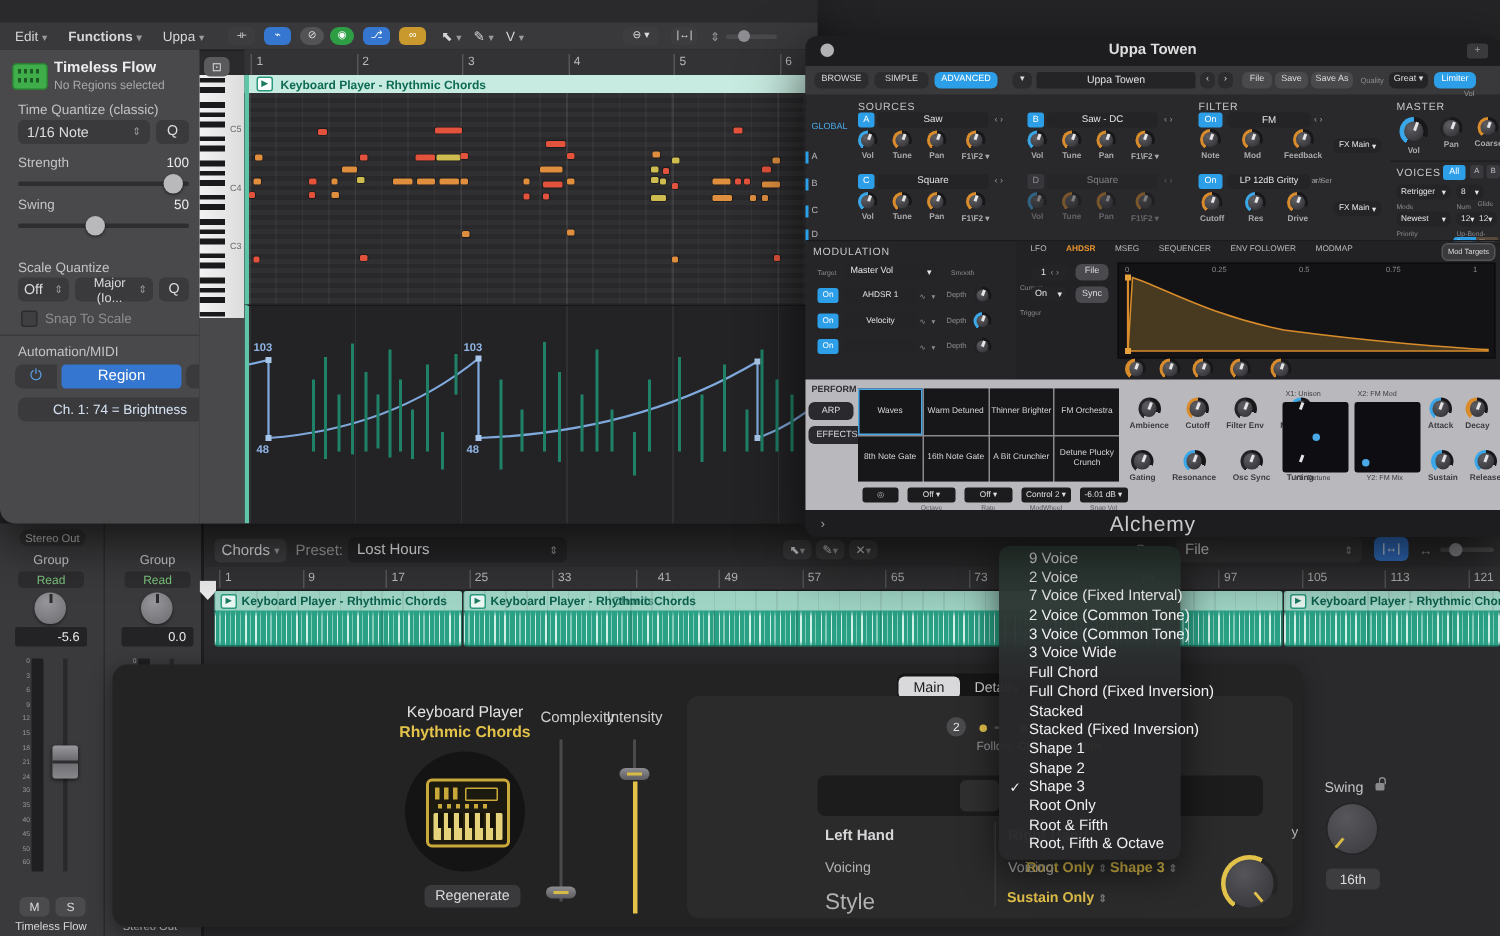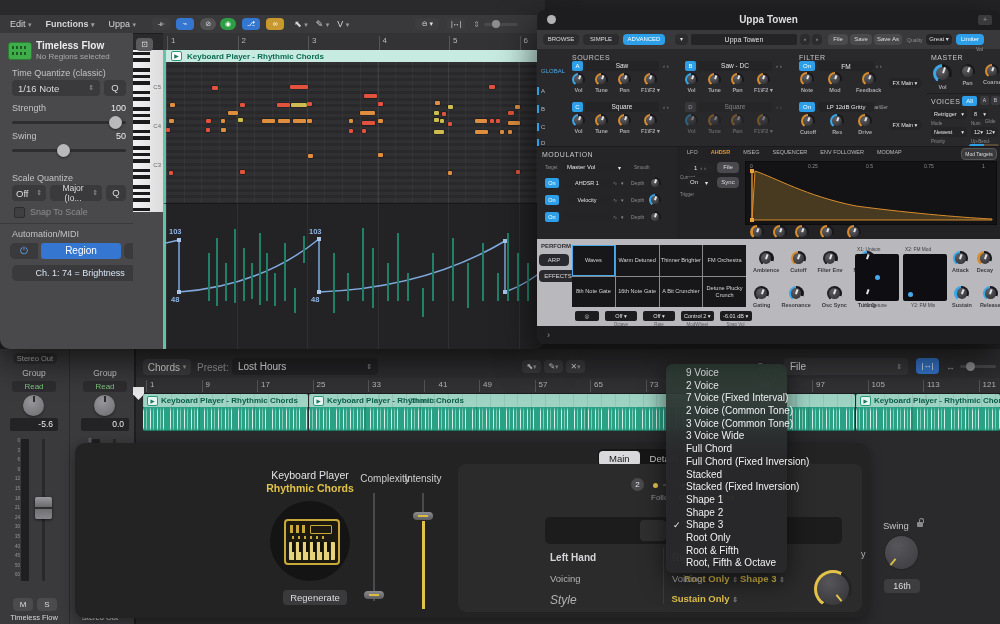--- a/index.html
+++ b/index.html
@@ -230,21 +230,21 @@
           </div>
         <div class="abs" style="left:193px;top:29px;font-size:8px;color:#97979b;"><span>Follow:</span> <b style="color:#e3c24a;">Chord Rhythm</b></div>
         
         <div class="abs" style="left:87px;top:53px;width:297px;height:27px;background:#1c1c1d;border-radius:5px;">
           <span class="abs" style="left:95px;top:3px;width:26px;height:21px;background:#2f2f30;border-radius:4px;"><i class="hand abs" style="left:8px;top:7px;width:10px;height:9px;"></i></span>
           <span class="abs" style="left:138px;top:3px;width:26px;height:21px;background:#2f2f30;border-radius:4px;"><i class="hand abs" style="left:8px;top:7px;width:10px;height:9px;"></i></span>
         </div>
         <div class="abs" style="left:92px;top:88px;font-size:10px;font-weight:bold;color:#d6d6d8;">Left Hand</div>
         <div class="abs" style="left:92px;top:109px;font-size:9.5px;color:#b2b2b4;">Voicing</div>
         <div class="abs" style="left:150px;top:109px;width:130px;text-align:right;font-size:9.5px;font-weight:bold;color:#e3c24a;"><span>Root Only</span> <span class="chev" style="color:#7a7a7c;">⇕</span></div>
-        <div class="abs" style="left:92px;top:129px;font-size:12px;color:#b2b2b4;font-style:italic;">Style</div>
+        <div class="abs" style="left:92px;top:129px;font-size:15px;color:#b2b2b4;">Style</div>
         <div class="abs" style="left:150px;top:129px;width:130px;text-align:right;font-size:9.5px;font-weight:bold;color:#e3c24a;"><span>Sustain Only</span> <span class="chev" style="color:#7a7a7c;">⇕</span></div>
         <div class="abs" style="left:205px;top:84px;width:1px;height:56px;background:#3c3c3e;"></div>
         <div class="abs" style="left:214px;top:88px;font-size:10px;font-weight:bold;color:#d6d6d8;">Right Hand</div>
         <div class="abs" style="left:214px;top:109px;font-size:9.5px;color:#b2b2b4;">Voicing</div>
         <div class="abs" style="left:282px;top:109px;font-size:9.5px;font-weight:bold;color:#e3c24a;"><span>Shape 3</span> <span class="chev" style="color:#7a7a7c;">⇕</span></div>
         <div class="abs" style="left:403px;top:85px;font-size:9px;color:#b2b2b4;">y</div>
         
         <div class="abs" style="left:356px;top:106px;width:38px;height:38px;border-radius:50%;background:conic-gradient(from 215deg,#e3c24a 0 48%,#242425 48% 72%,transparent 72%);">
           <i class="abs" style="inset:3px;border-radius:50%;background:radial-gradient(circle at 38% 30%,#55555a,#323236);"></i>
           <i class="abs" style="left:24px;top:24px;width:2px;height:8px;background:#e3c24a;transform:rotate(-40deg);"></i>
@@ -484,21 +484,21 @@
         <i style="position: absolute; left: 341px; top: 29px; width: 1.5px; height: 68px; background: rgb(30, 129, 104);"></i>
         <i style="position: absolute; left: 351px; top: 49px; width: 1.5px; height: 48px; background: rgb(30, 129, 104);"></i>
         <i style="position: absolute; left: 361px; top: 59px; width: 1.5px; height: 38px; background: rgb(30, 129, 104);"></i>
         <span style="position: absolute; left: 3px; top: 23px; font-size: 7.5px; font-weight: bold; color: rgb(143, 180, 228);">103</span>
         <span style="position: absolute; left: 5px; top: 91px; font-size: 7.5px; font-weight: bold; color: rgb(143, 180, 228);">48</span>
         <span style="position: absolute; left: 143px; top: 23px; font-size: 7.5px; font-weight: bold; color: rgb(143, 180, 228);">103</span>
         <span style="position: absolute; left: 145px; top: 91px; font-size: 7.5px; font-weight: bold; color: rgb(143, 180, 228);">48</span>
       </div>
   </div>
 
-  <div id="al" class="abs light-host" style="left:537px;top:10px;width:463px;height:334px;background:#29292c;border-radius:8px 8px 0 8px;box-shadow:0 14px 40px rgba(0,0,0,.7);z-index:3;font-size:7px;color:#c8c8cc;">
+  <div id="al" class="abs light-host" style="left:537px;top:24px;width:463px;height:334px;background:#29292c;border-radius:8px 8px 0 8px;box-shadow:0 14px 40px rgba(0,0,0,.7);z-index:3;font-size:7px;color:#c8c8cc;">
     
     <div class="abs" style="left:0;top:0;width:463px;height:20px;background:#1d1d1f;border-radius:8px 8px 0 0;">
       <span class="abs" style="left:10px;top:5px;width:9px;height:9px;border-radius:50%;background:#b2b2b5;"></span>
       <div class="abs" style="left:0;top:4px;width:463px;text-align:center;font-size:10px;font-weight:bold;color:#dededf;">Uppa Towen</div>
       <span class="abs" style="right:8px;top:5px;width:14px;height:10px;background:#3a3a3d;border-radius:2px;color:#9a9a9e;font-size:7px;text-align:center;line-height:10px;">+</span>
     </div>
     
     <div class="abs" style="left:0;top:20px;width:463px;height:19px;background:#39393b;">
       <span class="abs pill" style="left:6px;top:4px;width:36px;height:11px;line-height:11px;font-size:6px;background:#2c2c2e;">BROWSE</span>
       <span class="abs pill" style="left:46px;top:4px;width:36px;height:11px;line-height:11px;font-size:6px;background:#2c2c2e;">SIMPLE</span>
@@ -869,20 +869,21 @@
           </span>
           <span class="kn">
             <i class="kcap" style="width: 15px; height: 15px; --arc: #39a7e8;"></i>
             <b class="klab">Release</b>
           </span>
         </div>
     </div>
     
     <div class="abs flex" style="left:0;top:316px;width:463px;height:18px;background:#1d1d1f;border-radius:0 0 0 8px;">
       <span style="margin-left:10px;color:#9a9a9e;font-size:9px;">›</span>
+      <span style="position:absolute;left:0;width:463px;text-align:center;font-size:14px;color:#c9c9cd;font-weight:300;letter-spacing:.5px;">Alchemy</span>
     </div>
   <div style="position: absolute; left: 8px; top: 167px; width: 130px; height: 14px;">
         <span style="position: absolute; left: 0px; top: 1px; width: 14px; height: 10px; background: rgb(45, 159, 232); border-radius: 2px; color: rgb(255, 255, 255); font-size: 5.5px; text-align: center; line-height: 10px;">On</span>
         <span style="position: absolute; left: 18px; top: 1px; width: 48px; height: 10px; background: rgb(36, 36, 38); border-radius: 2px; color: rgb(226, 226, 228); font-size: 5.5px; text-align: center; line-height: 10px;">AHDSR 1</span>
         <span style="position: absolute; left: 68px; top: 3px; font-size: 5px; color: rgb(141, 141, 144);">∿</span>
         <span style="position: absolute; left: 76px; top: 3px; font-size: 5px; color: rgb(141, 141, 144);">▾</span>
         <span style="position: absolute; left: 86px; top: 3px; font-size: 5px; color: rgb(141, 141, 144);">Depth</span>
         <i class="kcap" style="position: absolute; left: 104px; top: 0px; width: 12px; height: 12px; --arc: #232326;"></i>
       </div><div style="position: absolute; left: 8px; top: 184px; width: 130px; height: 14px;">
         <span style="position: absolute; left: 0px; top: 1px; width: 14px; height: 10px; background: rgb(45, 159, 232); border-radius: 2px; color: rgb(255, 255, 255); font-size: 5.5px; text-align: center; line-height: 10px;">On</span>

